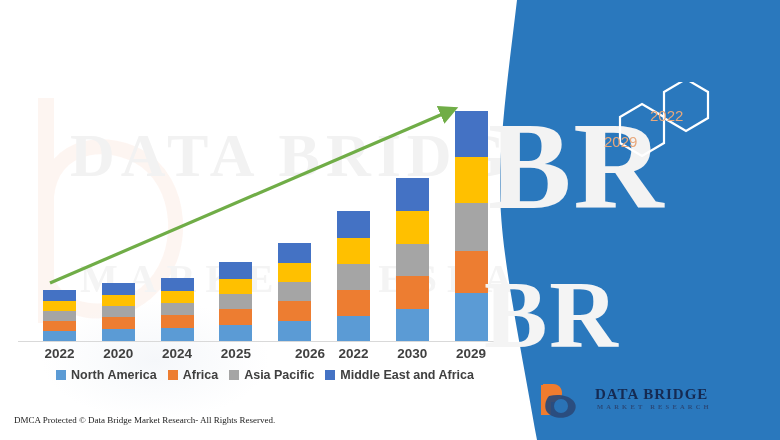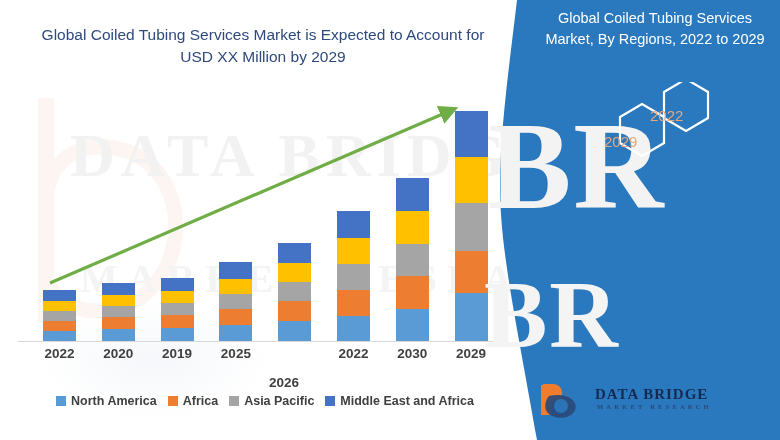--- a/index.html
+++ b/index.html
@@ -24,21 +24,21 @@
   .baseline{position:absolute;left:18px;top:341px;width:490px;height:1px;background:#d9d9d9;}
 
   .bar{position:absolute;width:33px;}
   .seg{width:100%;display:block;}
 
   .arrow-svg{position:absolute;left:0;top:0;width:530px;height:360px;overflow:visible;}
 
   .xlabels{position:absolute;left:0;top:346px;width:530px;height:22px;}
   .xlabel{position:absolute;width:60px;text-align:center;font-size:13.5px;font-weight:700;color:#404040;}
 
-  .legend{position:absolute;left:0;top:394px;width:530px;display:flex;justify-content:center;
+  .legend{position:absolute;left:0;top:368px;width:530px;display:flex;justify-content:center;
       align-items:center;gap:11px;}
   .legend-item{display:flex;align-items:center;gap:5px;}
   .legend-swatch{width:10px;height:10px;display:inline-block;}
   .legend-label{font-size:12.5px;font-weight:700;color:#404040;white-space:nowrap;}
 
   .footer{position:absolute;left:0;top:415px;width:530px;height:20px;}
   .footer-left{position:absolute;left:14px;top:0;font-size:9px;color:#222;
       font-family:"Liberation Serif",serif;white-space:nowrap;}
   .footer-right{position:absolute;left:280px;top:0;font-size:8.5px;color:#222;
       font-family:"Liberation Serif",serif;white-space:nowrap;}
@@ -72,21 +72,20 @@
   <div class="left-pane">
 
     <svg class="watermark-b" viewBox="0 0 210 250">
       <path d="M28 10 L28 235" stroke="#fdeee7" stroke-width="16" fill="none"></path>
       <path d="M28 118 C28 58, 82 48, 120 68 C165 92, 172 168, 128 205 C92 235, 40 226, 28 190" stroke="#fdeee7" stroke-width="15" fill="none"></path>
     </svg>
     <div class="wm-blob"></div>
     <div class="watermark-text">DATA BRIDGE</div>
     <div class="watermark-text2">MARKET RESEARCH</div>
 
-    <div class="chart-title">Global Coiled Tubing Services Market is Expected to Account for USD XX Million by 2029</div>
 
     <div class="plot">
       <div class="baseline"></div>
       <div id="bars">
           <div class="bar" style="left: 43px; top: 290px; height: 51px;">
             <div class="seg" style="height: 11px; background: rgb(68, 114, 196);"></div>
             <div class="seg" style="height: 10px; background: rgb(255, 192, 0);"></div>
             <div class="seg" style="height: 10px; background: rgb(165, 165, 165);"></div>
             <div class="seg" style="height: 10px; background: rgb(237, 125, 49);"></div>
             <div class="seg" style="height: 10px; background: rgb(91, 155, 213);"></div>
@@ -147,23 +146,23 @@
             <path d="M0,0 L6,3 L0,6 z" fill="#70ad47"></path>
           </marker>
         </defs>
         <line id="trendline" x1="50" y1="283" x2="445" y2="113" stroke="#70ad47" stroke-width="3.2" marker-end="url(#ah)"></line>
       </svg>
     </div>
 
     <div class="xlabels" id="xlabels">
         <div class="xlabel" style="left: 29.5px;">2022</div>
         <div class="xlabel" style="left: 88.3px;">2020</div>
-        <div class="xlabel" style="left: 147.1px;">2019</div>
+        <div class="xlabel" style="left: 147.1px;">2024</div>
         <div class="xlabel" style="left: 205.9px;">2025</div>
-        <div class="xlabel" style="left: 254px; margin-top: 29px;">2026</div>
+        <div class="xlabel" style="left: 280px;">2026</div>
         <div class="xlabel" style="left: 323.5px;">2022</div>
         <div class="xlabel" style="left: 382.3px;">2030</div>
         <div class="xlabel" style="left: 441.1px;">2029</div>
       </div>
 
     <div class="legend" id="legend">
         <div class="legend-item">
           <span class="legend-swatch" style="background: rgb(91, 155, 213);"></span>
           <span class="legend-label">North America</span>
         </div>
@@ -175,33 +174,33 @@
           <span class="legend-swatch" style="background: rgb(165, 165, 165);"></span>
           <span class="legend-label">Asia Pacific</span>
         </div>
         <div class="legend-item">
           <span class="legend-swatch" style="background: rgb(68, 114, 196);"></span>
           <span class="legend-label">Middle East and Africa</span>
         </div>
       </div>
 
     <div class="footer">
+      <div class="footer-left">DMCA Protected © Data Bridge Market Research- All Rights Reserved.</div>
     </div>
   </div>
 
   <div class="right-pane">
     <svg class="right-svg" width="300" height="440" viewBox="0 0 300 440">
       <path d="M37,0 C30,60 20,130 20,185 C20,250 36,320 57,440 L300,440 L300,0 Z" fill="#2a78bd"></path>
     </svg>
   </div>
 
   <div class="wm-br">BR</div>
   <div class="wm-br2">BR</div>
 
-  <div class="right-title">Global Coiled Tubing Services Market, By Regions, 2022 to 2029</div>
 
   <div class="hexwrap">
     <svg width="150" height="105" viewBox="0 0 150 105">
       <polygon points="30,35 52,22 74,35 74,61 52,74 30,61" fill="none" stroke="#ffffff" stroke-width="2.2"></polygon>
       <polygon points="74,10 96,-3 118,10 118,36 96,49 74,36" fill="#2a78bd" stroke="#ffffff" stroke-width="2.2"></polygon>
     </svg>
     <div class="hex-label hex-2022">2022</div>
     <div class="hex-label hex-2029">2029</div>
   </div>
 

